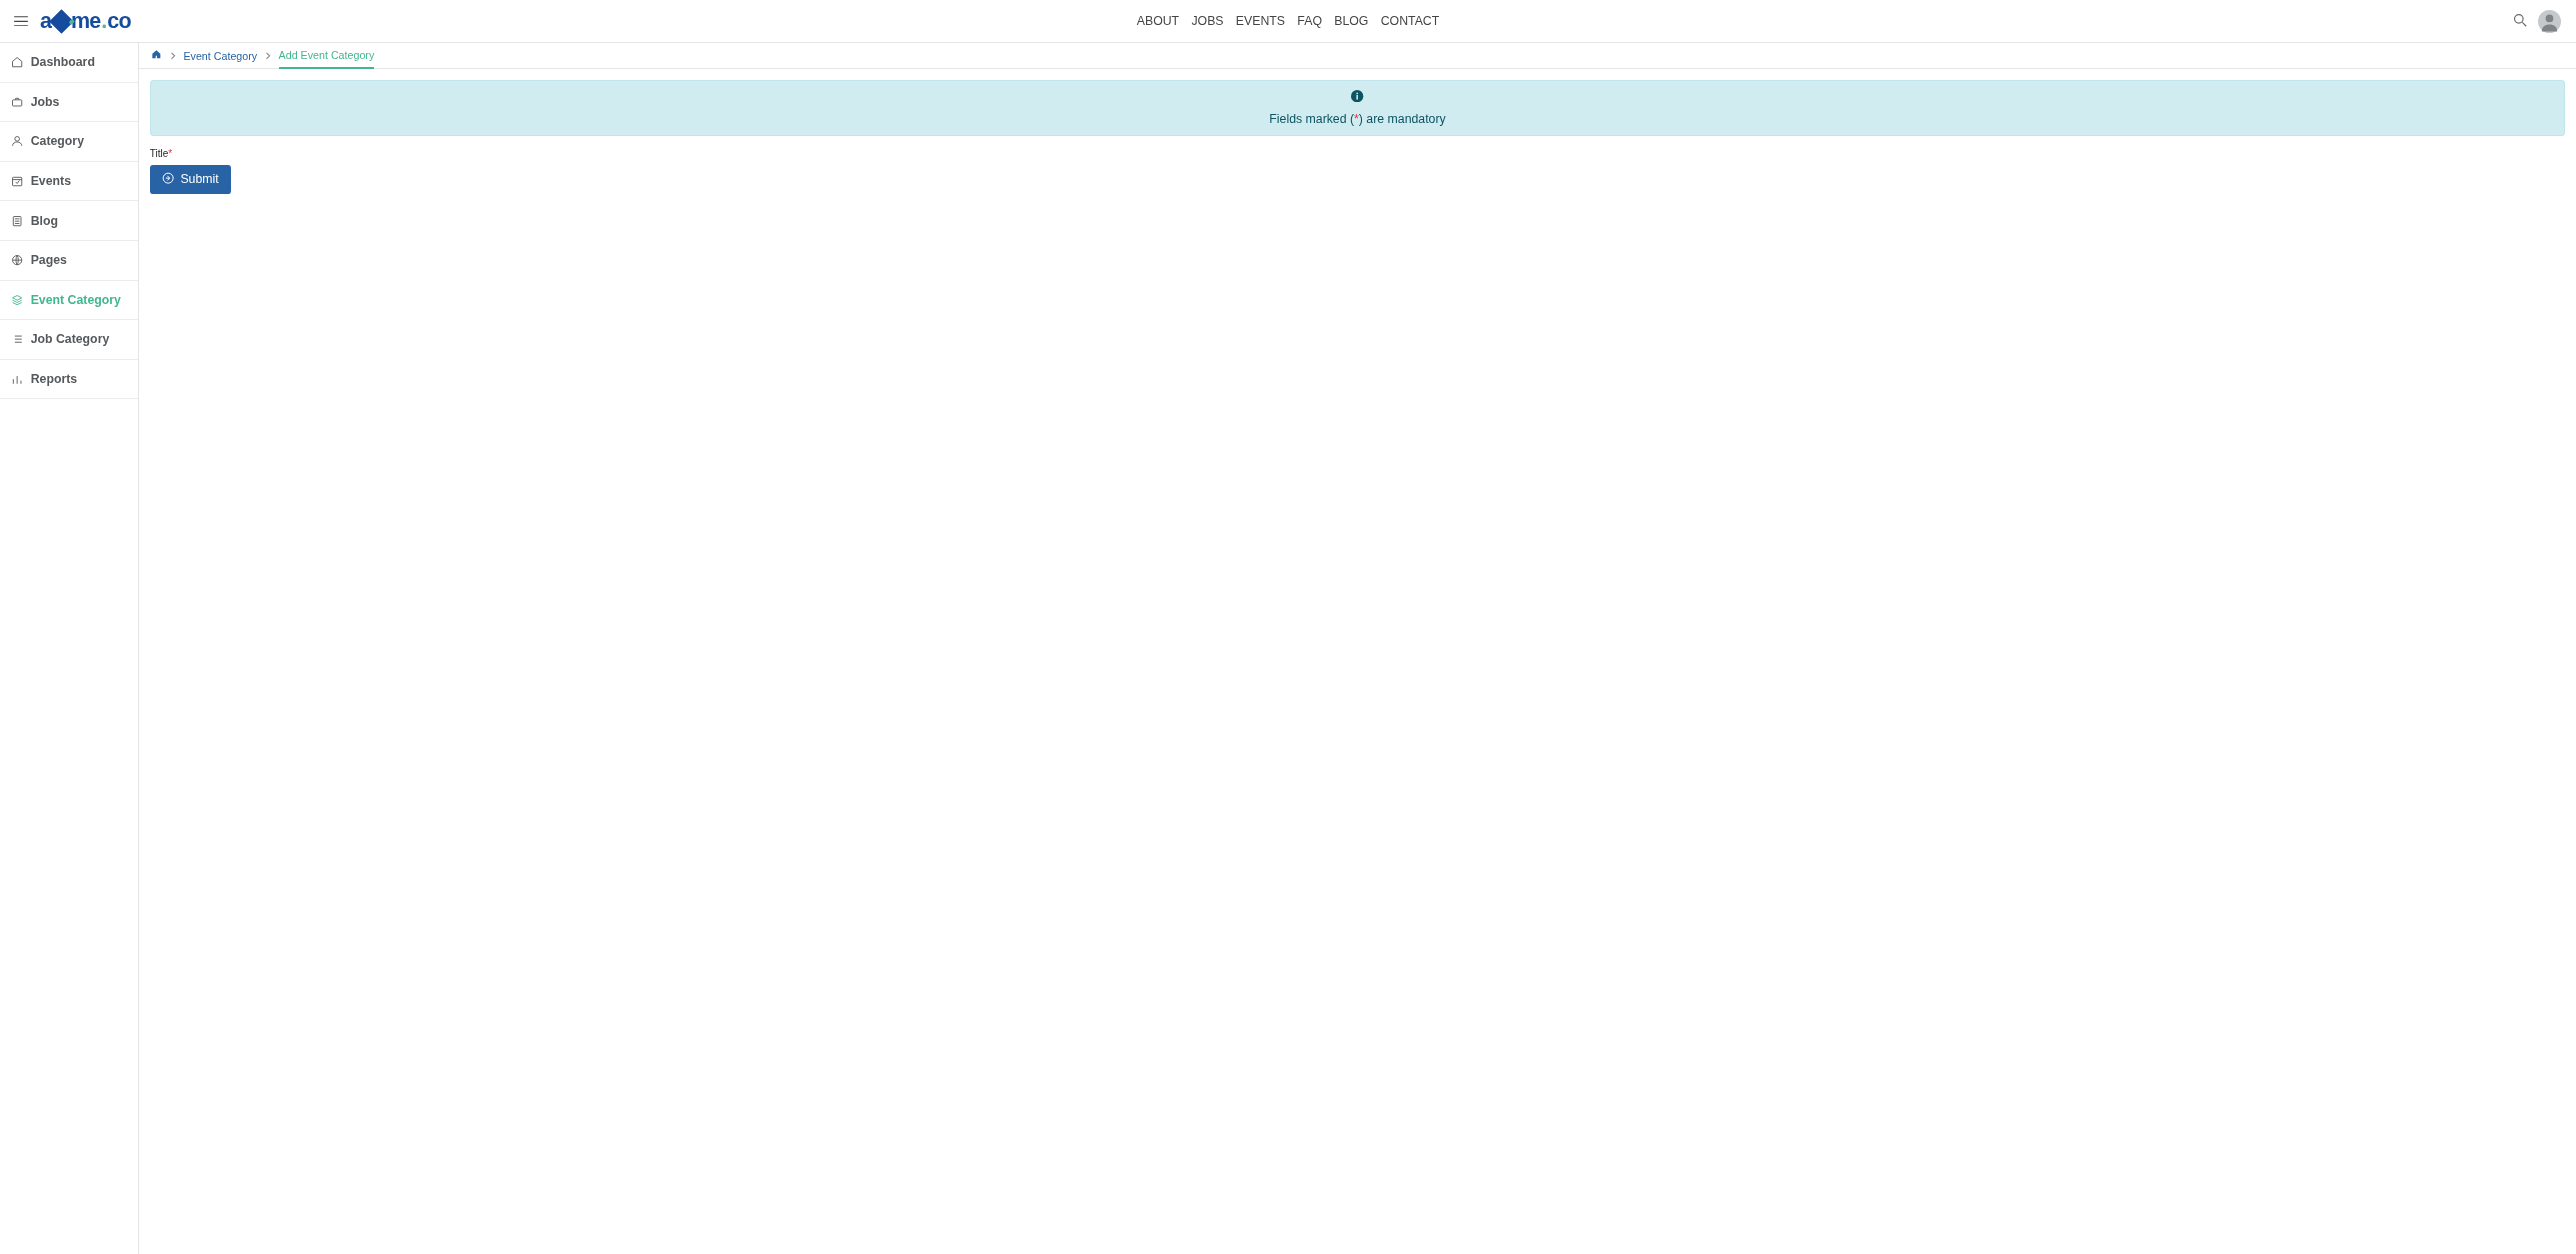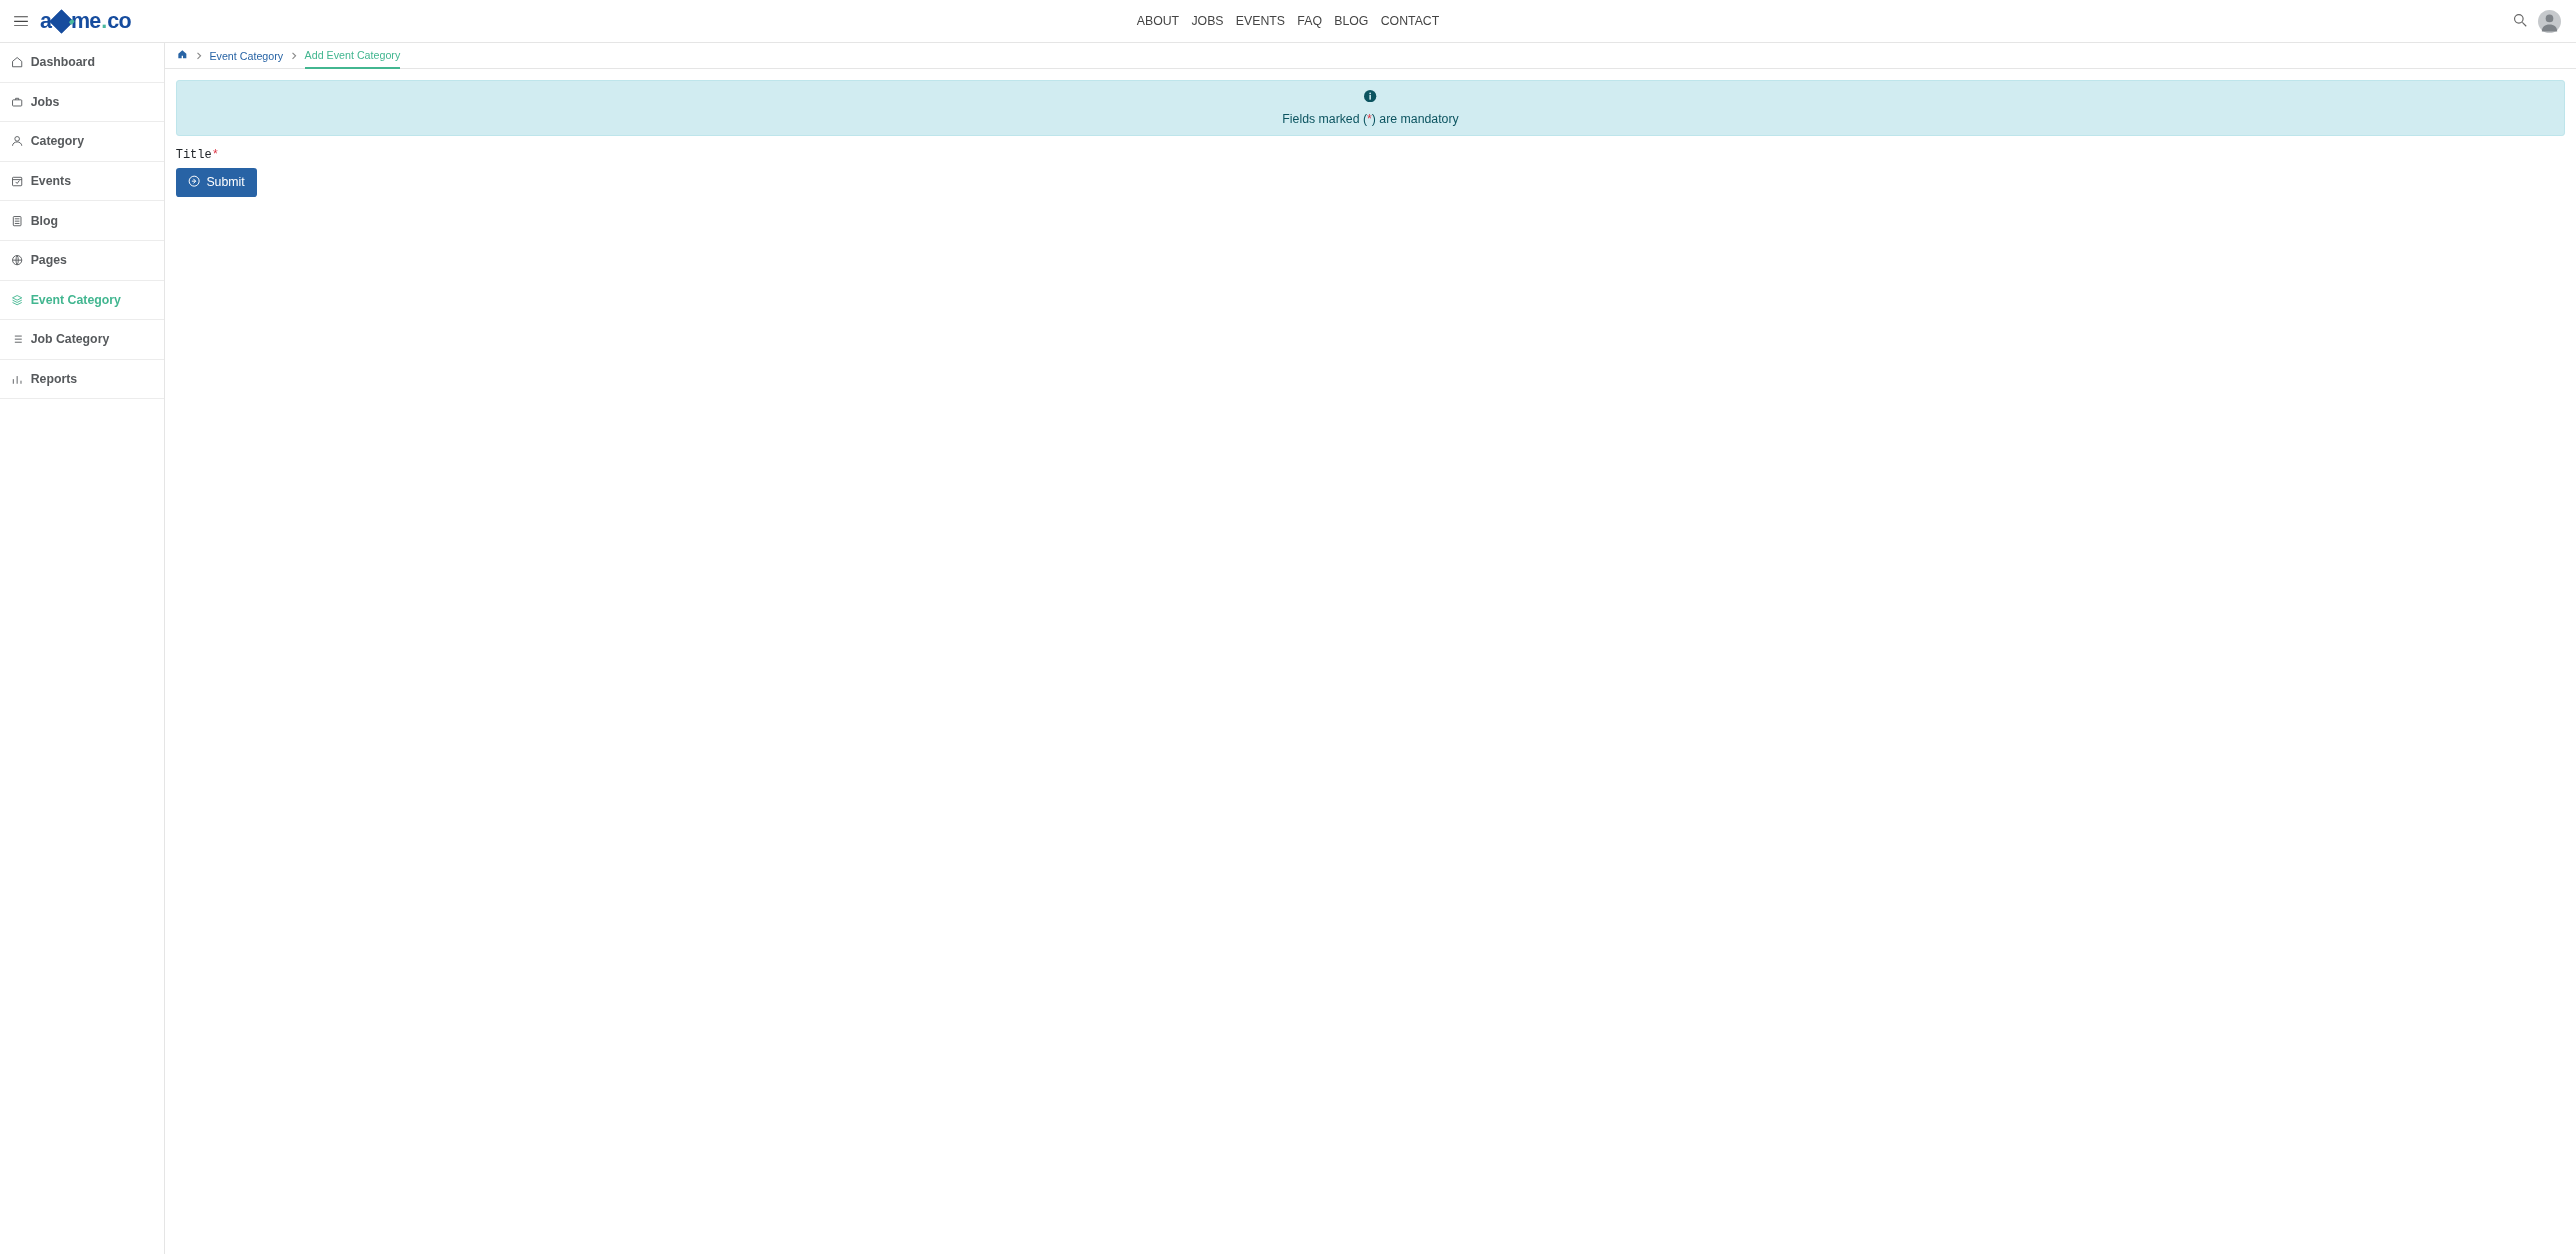--- a/index.html
+++ b/index.html
@@ -93,21 +93,21 @@
     .avatar svg { fill: #7e8388; }
 
     
     .layout {
       display: flex;
       height: calc(100vh - 43px);
     }
 
     
     .sidebar {
-      width: 165px;
+      width: 139px;
       border-right: 0.8px solid #e5e5e5;
       flex-shrink: 0;
     }
     .sidebar-item {
       display: flex;
       align-items: center;
       padding: 12.3px 10.7px;
       border-bottom: 0.8px solid #ececec;
       color: #56595c;
       font-size: 12.3px;
@@ -161,25 +161,24 @@
       gap: 6.1px;
       margin-bottom: 12.3px;
       color: #0c5460;
       font-size: 12.3px;
       flex-direction: column;
     }
     .alert .star { color: #dc3545; }
     .alert-icon { color:#0c5460; }
 
     .form-label {
-      font-size: 12px;
+      font-size: 10px;
       color: #212529;
       margin-bottom: 6.1px;
       display: block;
-      font-family: Liberation Mono, monospace;
     }
     .form-label .req { color: #dc3545; }
     .form-input {
       width: 100%;
       padding: 6.1px 9.2px;
       border: 0.8px solid #ced4da;
       border-radius: 3.1px;
       font-size: 12.3px;
       margin-bottom: 12.3px;
     }

